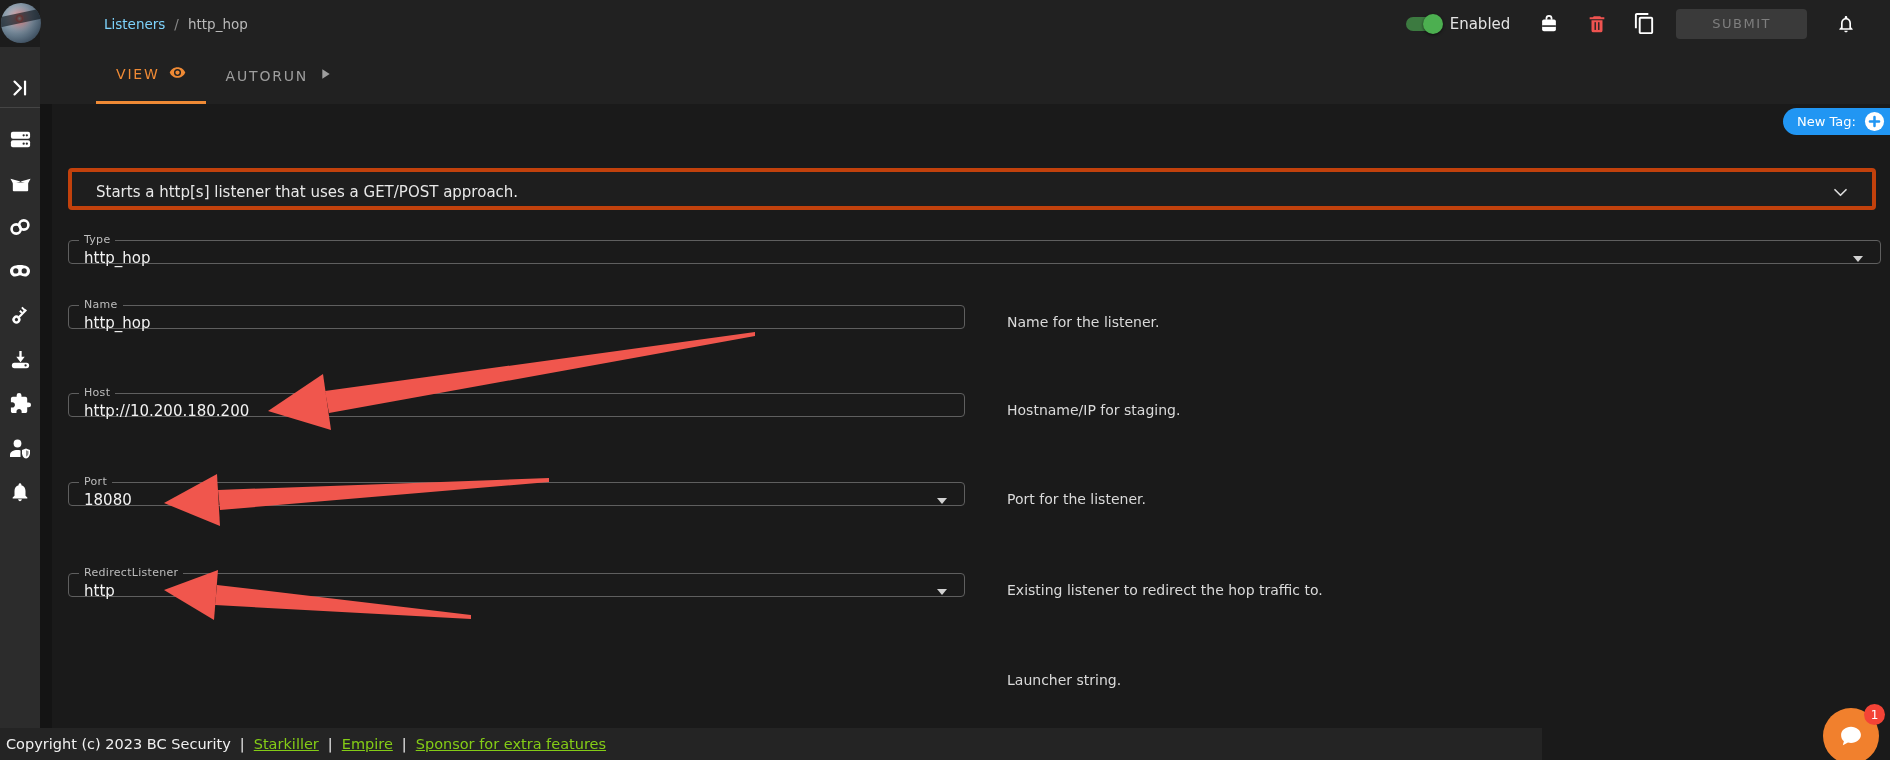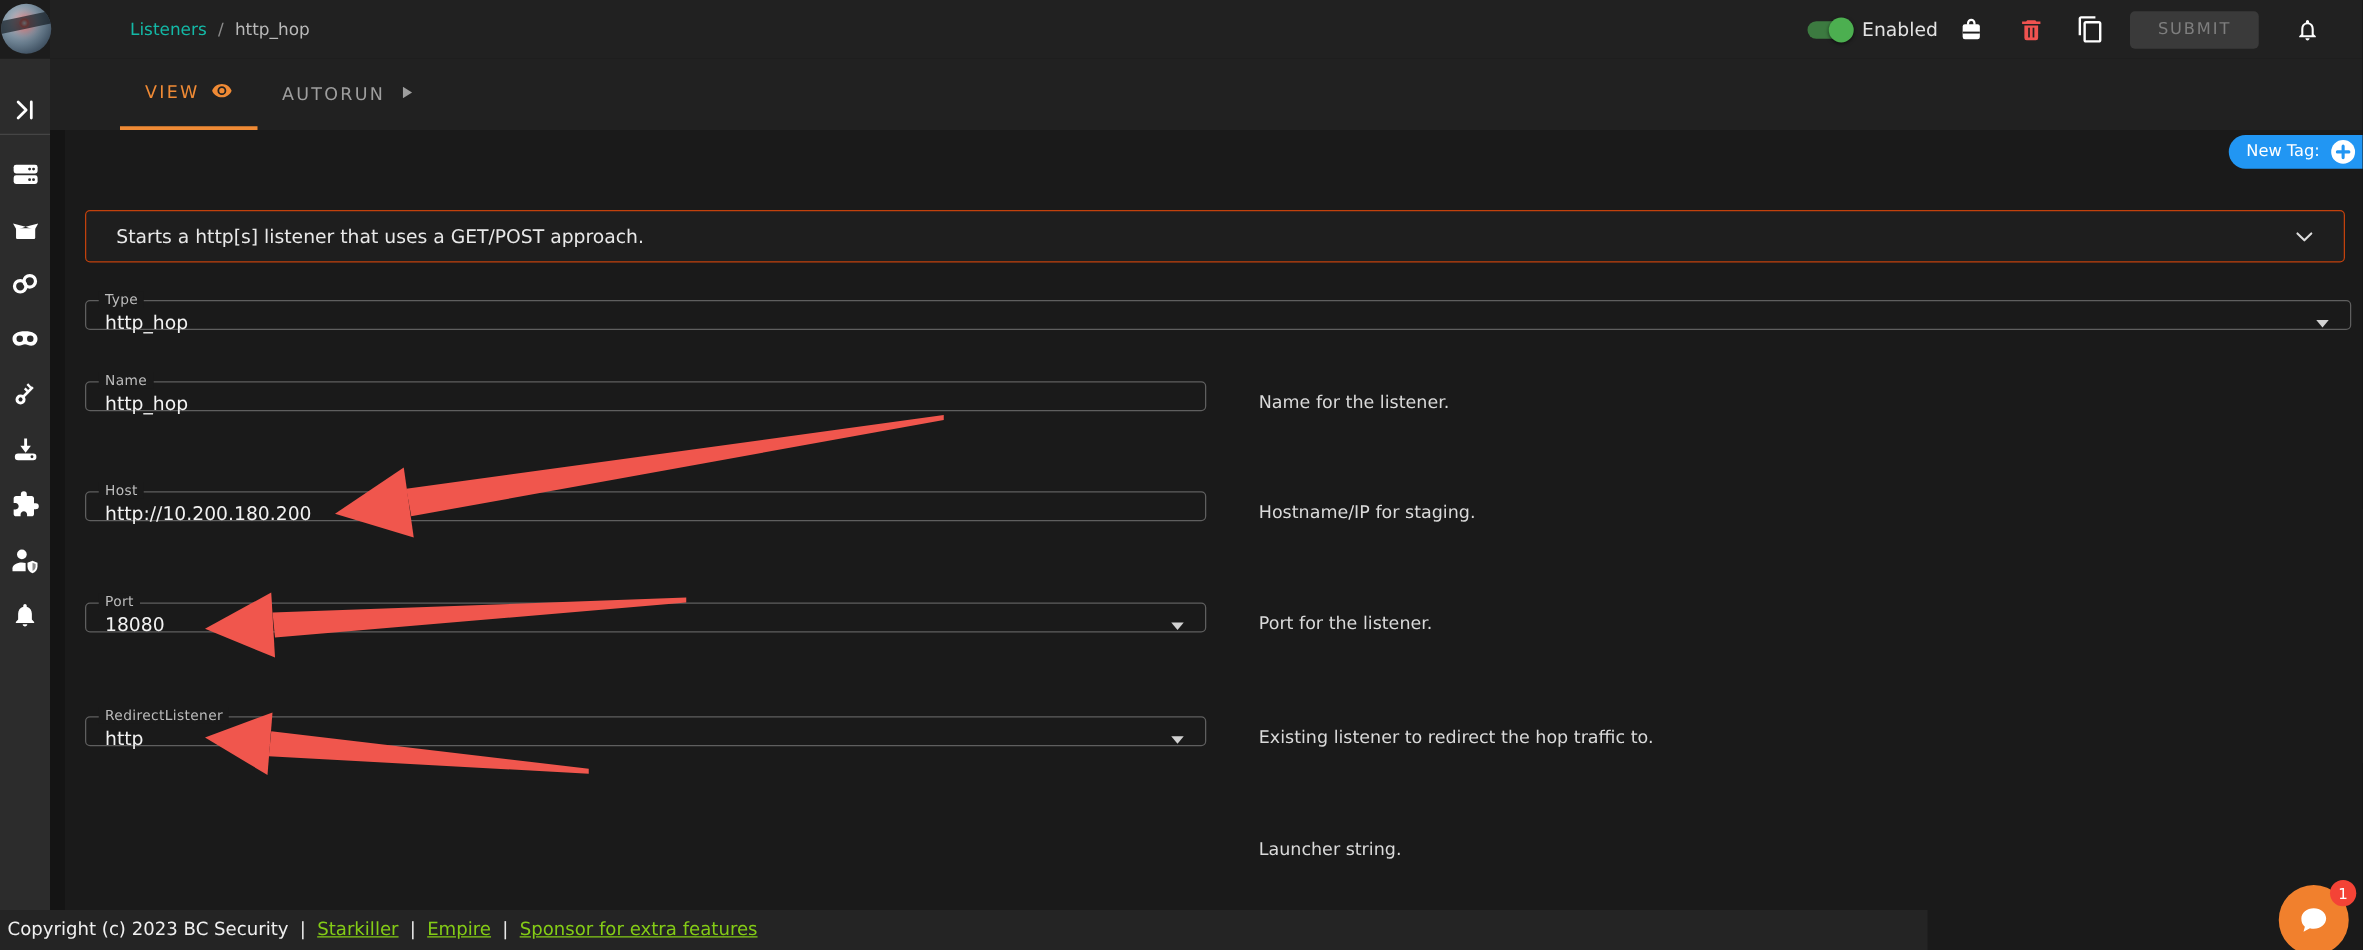--- a/index.html
+++ b/index.html
@@ -12,30 +12,30 @@
   .corner { position:absolute; left:0; top:0; width:40px; height:47px; background:#1c1c1c; }
   .logo { position:absolute; left:1px; top:3px; width:40px; height:40px; border-radius:50%;
           background:radial-gradient(circle at 36% 32%, #b9c7d2 0%, #7d93a3 38%, #47596a 72%, #202a33 100%);
           overflow:hidden; z-index:5; }
   .logo::after { content:""; position:absolute; left:-6px; top:9px; width:60px; height:10px;
           background:rgba(15,22,28,0.65); transform:rotate(-12deg); }
   .logo .eye { position:absolute; left:14px; top:11px; width:9px; height:9px; border-radius:50%;
           background:radial-gradient(circle, #ffffff 0%, #ff6a5e 45%, rgba(255,40,30,0.15) 100%);
           box-shadow:0 0 8px 3px rgba(255,60,50,0.55); }
   .breadcrumb { position:absolute; left:64px; top:0; height:47px; display:flex; align-items:center; gap:9px; font-size:13.5px; }
-  .crumb-parent { color:#14b8a6; }
+  .crumb-parent { color:#7dd3fc; }
   .crumb-sep { color:#8a8a8a; }
   .crumb-current { color:#b9b9b9; }
   .top-actions { position:absolute; right:34px; top:0; height:47px; display:flex; align-items:center; }
   .switch { position:relative; width:34px; height:14px; border-radius:7px; background:#3c7a40; margin-right:10px; cursor:pointer; }
   .switch .thumb { position:absolute; right:-3px; top:-3px; width:20px; height:20px; border-radius:50%;
           background:#4caf50; box-shadow:0 1px 3px rgba(0,0,0,.6); }
-  .enabled-label { color:#e3e3e3; font-size:15px; margin-right:16px; }
+  .enabled-label { color:#e3e3e3; font-size:15px; margin-right:28px; }
   .icon-btn { display:flex; align-items:center; justify-content:center; cursor:pointer; }
-  .submit-btn { background:#3a3a3a; color:#7e7e7e; border:none; border-radius:4px; height:30px; padding:0 22px;
+  .submit-btn { background:#3a3a3a; color:#7e7e7e; border:none; border-radius:4px; height:30px; padding:0 36px;
           font-size:13px; letter-spacing:1.5px; font-family:inherit; margin-right:29px; }
   
   .tabbar { position:absolute; left:40px; top:47px; right:0; height:57px; background:#212121; display:flex; }
   .tab { height:100%; display:flex; align-items:center; gap:9px; padding:0 20px; font-size:14px;
          letter-spacing:1.8px; cursor:pointer; }
   .tab.first { margin-left:56px; }
   .tab.active { color:#ef8a35; border-bottom:3px solid #ef8a35;justify-content:center; }
   .tab.inactive { color:#9e9e9e; }
 
   
@@ -43,21 +43,21 @@
   .side-icon { position:absolute; left:0; width:40px; height:26px; display:flex; align-items:center; justify-content:center; cursor:pointer; }
   .side-divider { position:absolute; left:0; top:60px; width:40px; height:1px; background:#454545; }
   .gutter { position:absolute; left:40px; top:104px; width:12px; height:624px; background:#141414; }
 
   
   .content { position:absolute; left:52px; top:104px; right:0; height:624px; background:#1a1a1a; }
   .tag-chip { position:absolute; left:1731px; top:4px; height:27px; background:#2196f3; border-radius:14px;
           display:flex; align-items:center; padding:0 5px 0 14px; gap:8px; cursor:pointer; width:170px; }
   .tag-chip-label { color:#fff; font-size:13px; }
   .desc-card { position:absolute; left:16px; right:14px; top:64px; height:42px; background:#1e1e1e;
-          border:1px solid #c2410c; border-radius:4px; }
+          border:4px solid #c2410c; border-radius:4px; }
   .desc-text { position:absolute; left:24px; top:0; line-height:41px; font-size:15px; color:#e8e8e8; }
   .desc-chevron { position:absolute; right:22px; top:11px; cursor:pointer; }
 
   .row { position:absolute; left:0; right:0; height:44px; }
   .fieldbox { position:absolute; left:16px; top:0; height:24px; border:1px solid #5f5f5f; border-radius:4px; cursor:text; }
   .w-short { width:897px; }
   .w-full { width:1813px; }
   .flabel { position:absolute; top:-8px; left:10px; font-size:11px; color:#bdbdbd; background:#1a1a1a;
           padding:0 5px; letter-spacing:.3px; }
   .fvalue { position:absolute; left:15px; top:0; line-height:34px; font-size:15px; color:#f2f2f2; white-space:nowrap; }

